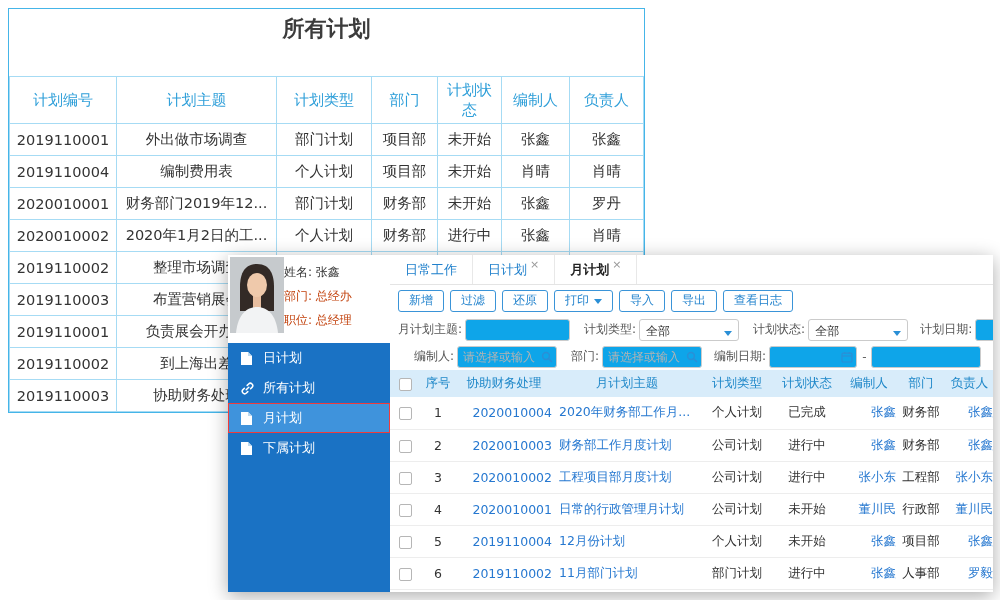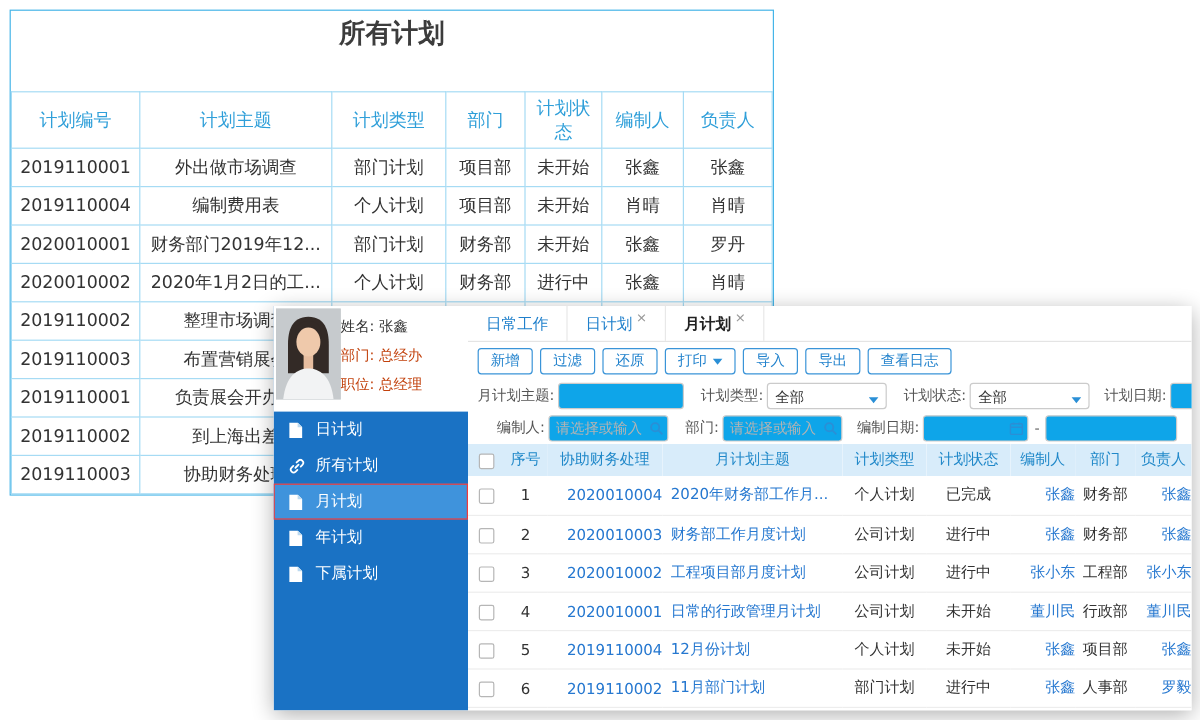--- a/index.html
+++ b/index.html
@@ -228,29 +228,20 @@
           </span>
         <span>月计划</span>
       </div>
       <div class="menu-item">
         <span class="micon">
             <svg width="11" height="13" viewBox="0 0 11 13">
               <path d="M0 0 H7 L11 4 V13 H0 Z" fill="#fff"></path>
               <path d="M7 0 L7 4 L11 4 Z" fill="#bcd9f0"></path>
             </svg>
           </span>
-        <span>年计划</span>
-      </div>
-      <div class="menu-item">
-        <span class="micon">
-            <svg width="11" height="13" viewBox="0 0 11 13">
-              <path d="M0 0 H7 L11 4 V13 H0 Z" fill="#fff"></path>
-              <path d="M7 0 L7 4 L11 4 Z" fill="#bcd9f0"></path>
-            </svg>
-          </span>
         <span>下属计划</span>
       </div>
     </nav>
   </aside>
 
   <section class="main">
 
     <div class="tabbar">
       <div class="tab">
         <span>日常工作</span>

